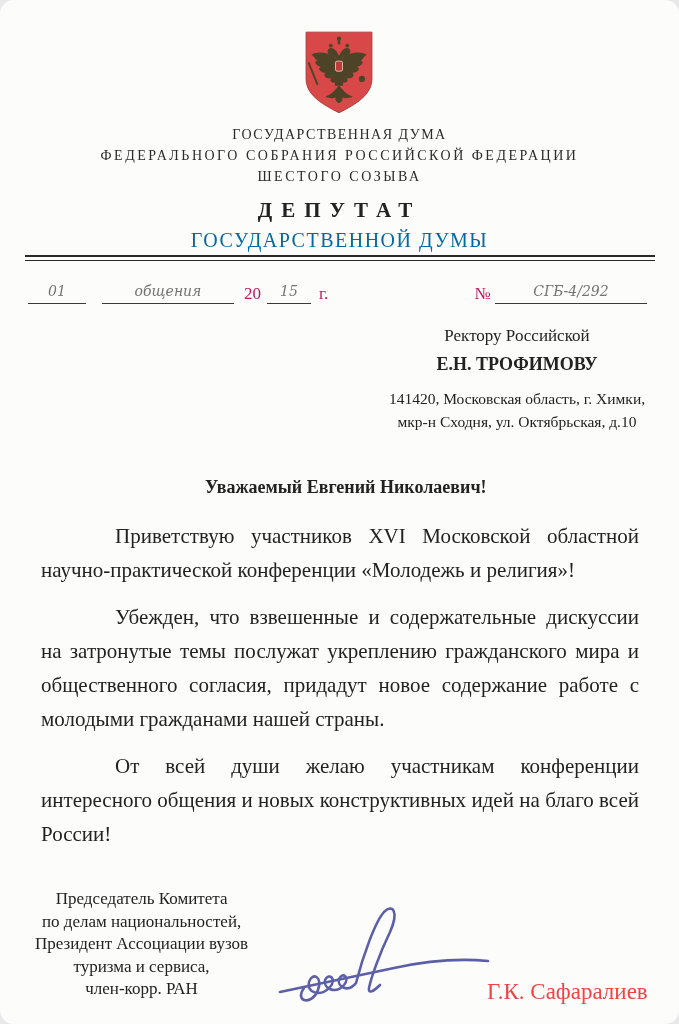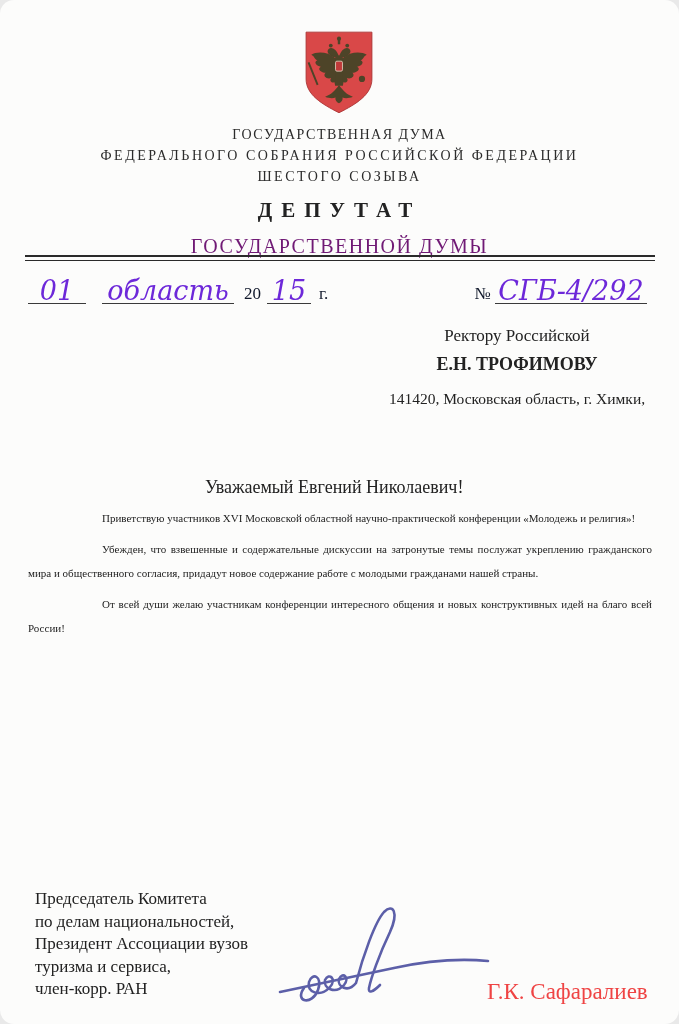--- a/index.html
+++ b/index.html
@@ -9,49 +9,49 @@
     font-family:"Liberation Serif","DejaVu Serif",serif;
     border-radius:14px;
   }
   
   .emblem{position:absolute;left:300px;top:28px;width:78px;height:88px;}
   
   .letterhead{position:absolute;left:0;top:124px;width:679px;text-align:center;}
   .lh-line{font-size:14px;letter-spacing:1.5px;line-height:21px;color:#2b2b2b;}
   .lh-line.spaced{letter-spacing:2.5px;}
   .deputy{margin-top:11px;font-size:21px;font-weight:bold;letter-spacing:9px;padding-left:0;color:#222;}
-  .duma{margin-top:12px;font-size:20px;letter-spacing:1.5px;color:#701a75;}
+  .duma{margin-top:6px;font-size:20px;letter-spacing:1.5px;color:#0369a1;}
   
   .rule{position:absolute;left:25px;top:255px;width:630px;height:3px;
         border-top:2.5px solid #2a2a2a;border-bottom:1.5px solid #2a2a2a;}
   
   .ref-row{position:absolute;left:28px;top:270px;width:624px;height:34px;}
   .date-group{position:absolute;left:0;bottom:0;white-space:nowrap;}
   .num-group{position:absolute;right:5px;bottom:0;white-space:nowrap;}
-  .printed{font-size:17px;color:#0f172a;}
+  .printed{font-size:17px;color:#be185d;}
   .underfield{display:inline-block;border-bottom:1.2px solid #3a3a3a;text-align:center;vertical-align:bottom;}
-  .hw{font-style:italic;color:#6d28d9;font-size:27px;line-height:24px;
+  .hw{font-style:italic;color:#737373;font-size:14px;line-height:24px;
       font-family:"DejaVu Serif","Liberation Serif",serif;}
   .w55{width:58px;}
   .w130{width:132px;margin-left:12px;margin-right:6px;}
   .w42{width:44px;margin-left:2px;margin-right:4px;text-align:center;}
   .w155{width:152px;}
   
   .addressee{position:absolute;left:372px;top:324px;width:290px;color:#222;text-align:center;}
   .addr-line{font-size:17px;line-height:23px;}
   .addr-name{font-size:18px;font-weight:bold;margin-top:7px;}
   .addr-post{font-size:15.5px;line-height:23px;margin-top:12px;}
   
-  .salutation{position:absolute;left:205px;top:477px;font-size:18px;font-weight:normal;color:#222;}
+  .salutation{position:absolute;left:205px;top:477px;font-size:18px;font-weight:bold;color:#222;}
   
   .body-text{position:absolute;left:28px;top:506px;width:624px;color:#222;}
-  .body-text p{margin:0;text-indent:74px;text-align:justify;font-size:11px;line-height:24px;}
+  .body-text p{margin:13px;text-indent:74px;text-align:justify;font-size:21px;line-height:34px;}
   .body-text p + p{margin-top:7px;}
   
-  .sign-block{position:absolute;left:35px;top:888px;color:#222;}
+  .sign-block{position:absolute;left:35px;top:888px;color:#222;text-align:center;}
   .sign-line{font-size:17px;line-height:22.5px;}
   .signature{position:absolute;left:276px;top:892px;width:218px;height:118px;}
   .signer-name{position:absolute;left:487px;top:979px;font-size:23px;color:#ef4444;}
 </style>
 </head>
 <body>
 
 <div class="page">
 
   <div class="emblem">
@@ -81,36 +81,37 @@
     <div class="lh-line spaced">ШЕСТОГО СОЗЫВА</div>
     <div class="deputy">ДЕПУТАТ</div>
     <div class="duma">ГОСУДАРСТВЕННОЙ ДУМЫ</div>
   </div>
 
   <div class="rule"></div>
 
   <div class="ref-row">
     <div class="date-group">
       <span class="hw underfield w55">01</span>
-      <span class="hw underfield w130">область</span>
+      <span class="hw underfield w130">общения</span>
       <span class="printed">20</span>
       <span class="hw underfield w42">15</span>
       <span class="printed">г.</span>
     </div>
     <div class="num-group">
       <span class="printed">№</span>
       <span class="hw underfield w155">СГБ-4/292</span>
     </div>
   </div>
 
   <div class="addressee">
     <div class="addr-line">Ректору Российской</div>
     <div class="addr-name">Е.Н. ТРОФИМОВУ</div>
     <div class="addr-post">
       <div>141420, Московская область, г. Химки,</div>
+      <div>мкр-н Сходня, ул. Октябрьская, д.10</div>
     </div>
   </div>
 
   <div class="salutation">Уважаемый Евгений Николаевич!</div>
 
   <div class="body-text">
     <p>Приветствую участников XVI Московской областной научно-практической конференции «Молодежь и религия»!</p>
     <p>Убежден, что взвешенные и содержательные дискуссии на затронутые темы послужат укреплению гражданского мира и общественного согласия, придадут новое содержание работе с молодыми гражданами нашей страны.</p>
     <p>От всей души желаю участникам конференции интересного общения и новых конструктивных идей на благо всей России!</p>
   </div>

